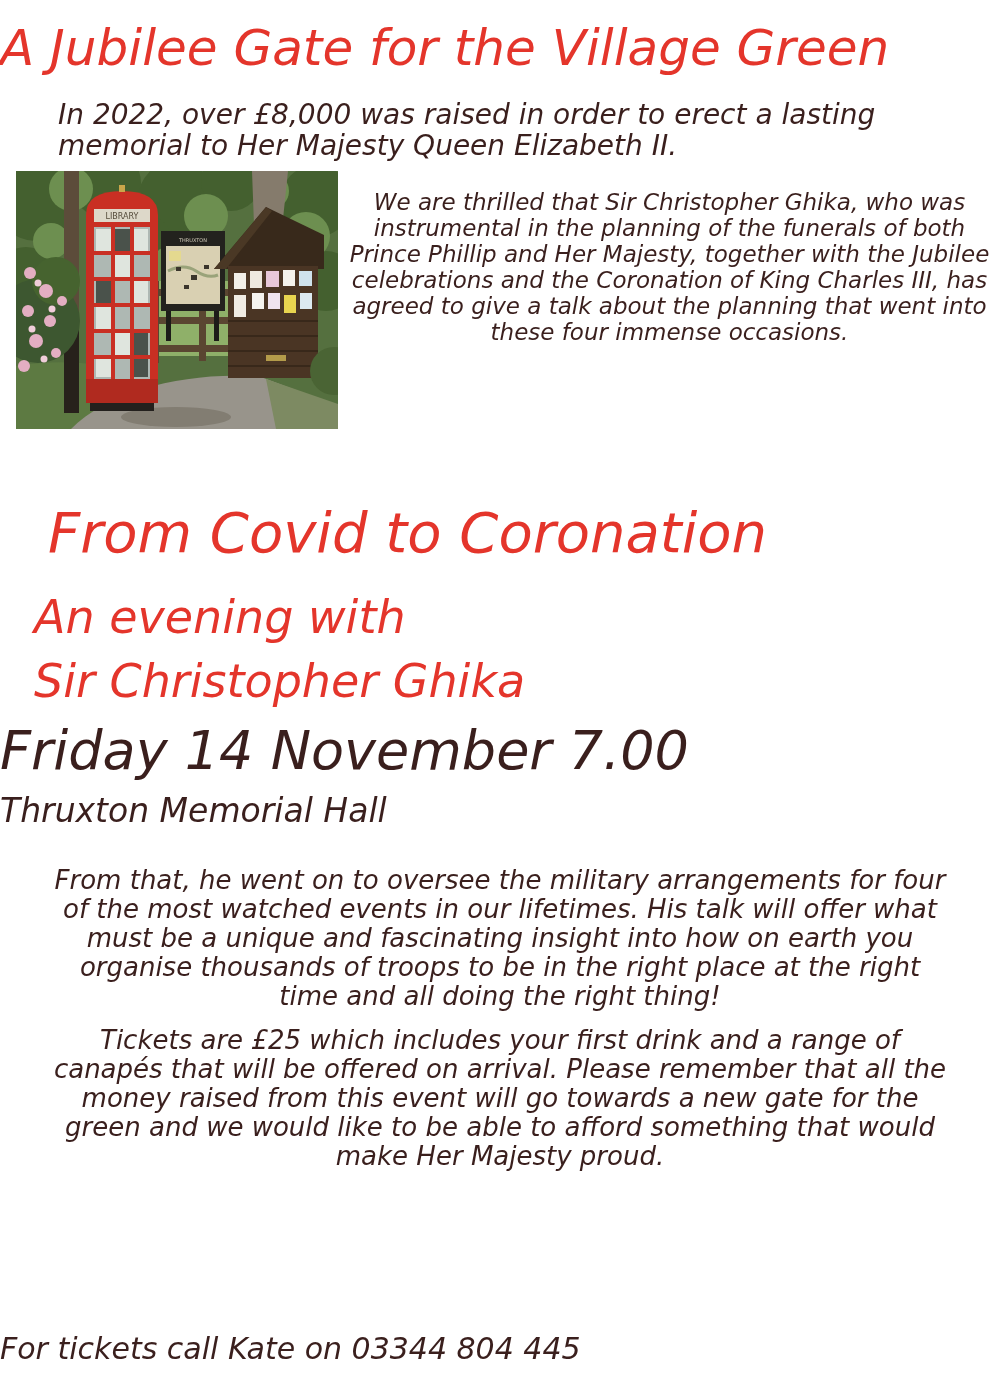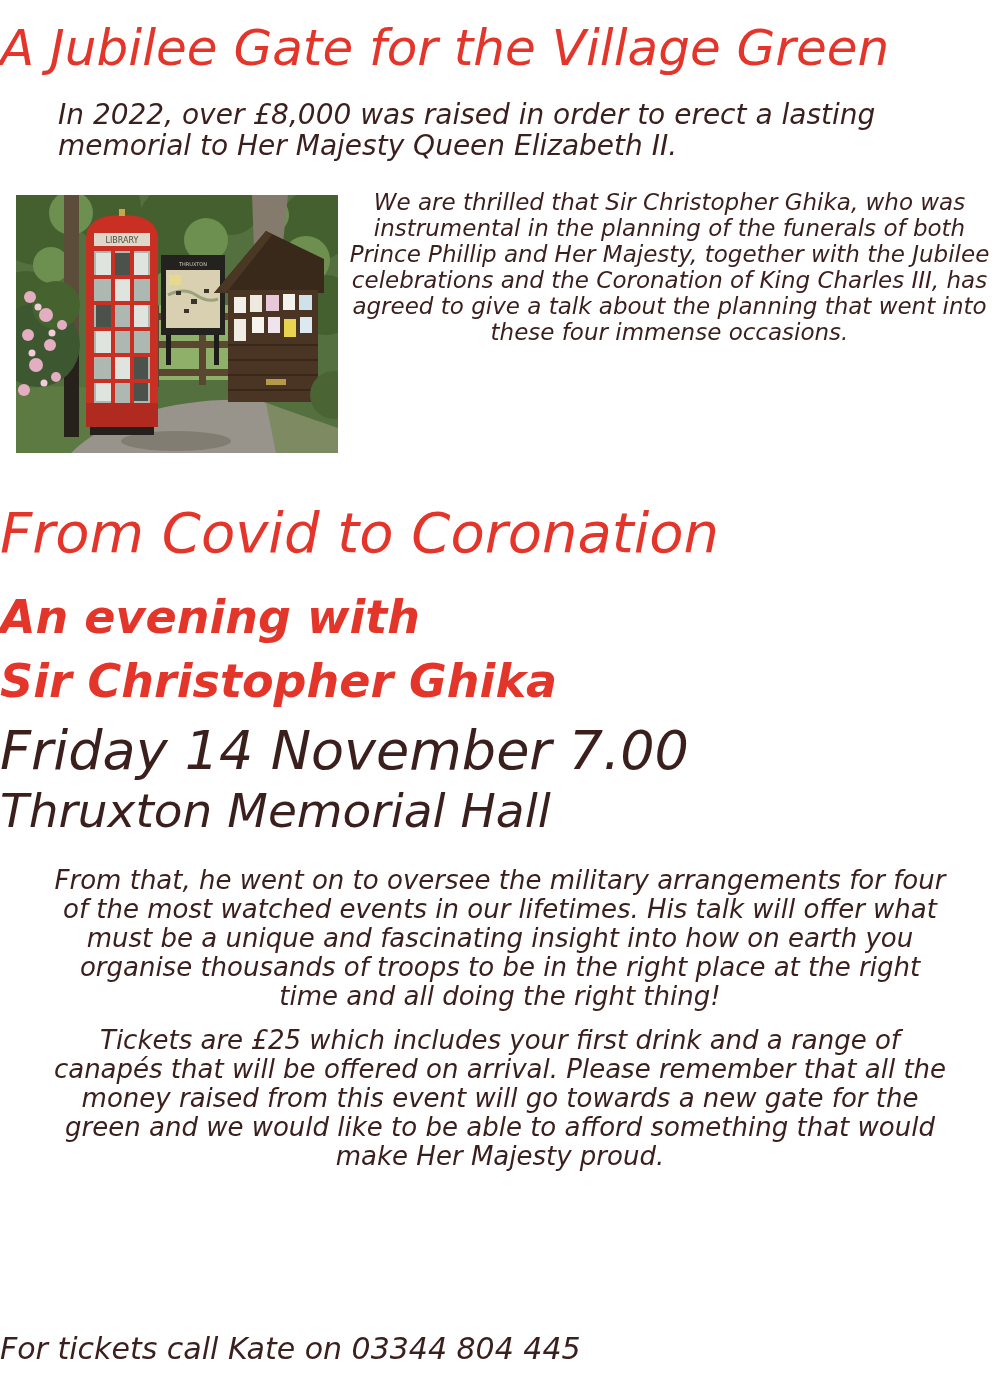--- a/index.html
+++ b/index.html
@@ -6,29 +6,29 @@
   body{
     width:1000px;height:1400px;position:relative;background:#ffffff;
     font-family:"DejaVu Sans",sans-serif;font-style:italic;
     color:#3a1f1d;overflow:hidden;
   }
   *{box-sizing:border-box;}
   .abs{position:absolute;left:0;right:0;}
   .red{color:#e4352b;}
   .flyer-title{top:20px;font-size:50px;line-height:56px;white-space:nowrap;font-weight:500;}
   .intro{top:99px;left:58px;right:58px;font-size:28px;line-height:31px;}
-  .photo-wrap{position:absolute;left:16px;top:195px;width:384px;height:258px;}
+  .photo-wrap{position:absolute;left:16px;top:171px;width:384px;height:258px;}
   .photo-wrap svg{display:block;}
   .side-text{position:absolute;left:345px;right:6px;top:189px;text-align:center;
     font-size:23px;line-height:26px;}
   .side-text p{margin:0 0 15px 0;}
-  .event-title{top:502px;font-size:56px;line-height:62px;font-weight:500;}
-  .event-sub{top:585px;font-size:46px;line-height:64px;font-weight:700;}
+  .event-title{top:502px;font-size:56px;line-height:62px;font-weight:500;margin-left:48px;}
+  .event-sub{top:585px;font-size:46px;line-height:64px;font-weight:400;padding-left:34px;}
   .event-datetime{top:727px;font-size:54px;line-height:48px;}
-  .event-venue{top:788px;font-size:47px;line-height:46px;}
+  .event-venue{top:788px;font-size:33px;line-height:46px;}
   .main-copy{top:866px;left:52px;right:52px;font-size:26px;line-height:29px;text-align:center;}
   .main-copy p{margin:0 0 15px 0;}
   .tickets-line{top:1331px;font-size:30px;line-height:36px;}
 </style>
 </head>
 <body>
 
 <div class="abs flyer-title red">A Jubilee Gate for the Village Green</div>
 
 <div class="abs intro">In 2022, over £8,000 was raised in order to erect a lasting memorial to Her Majesty Queen Elizabeth II.</div>

